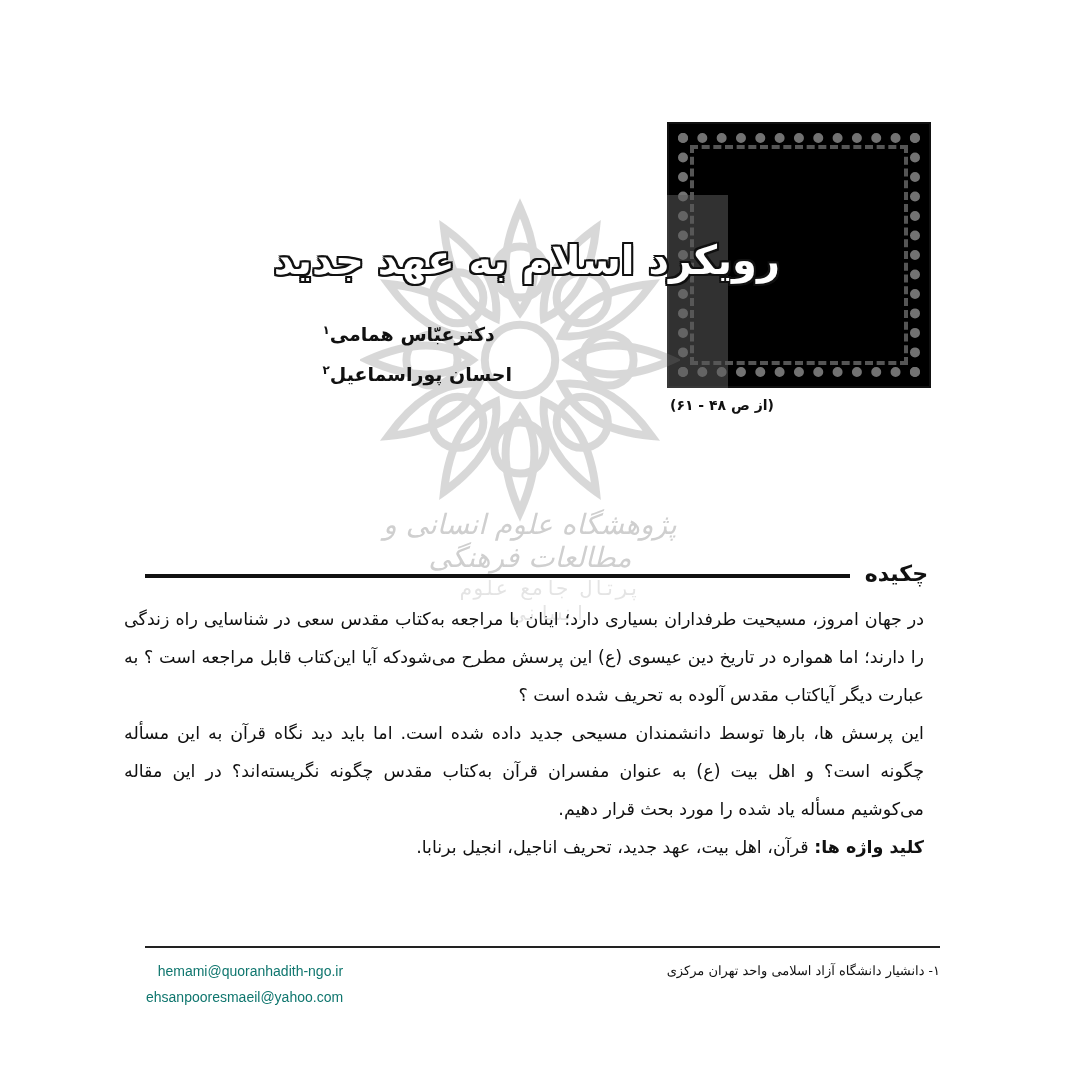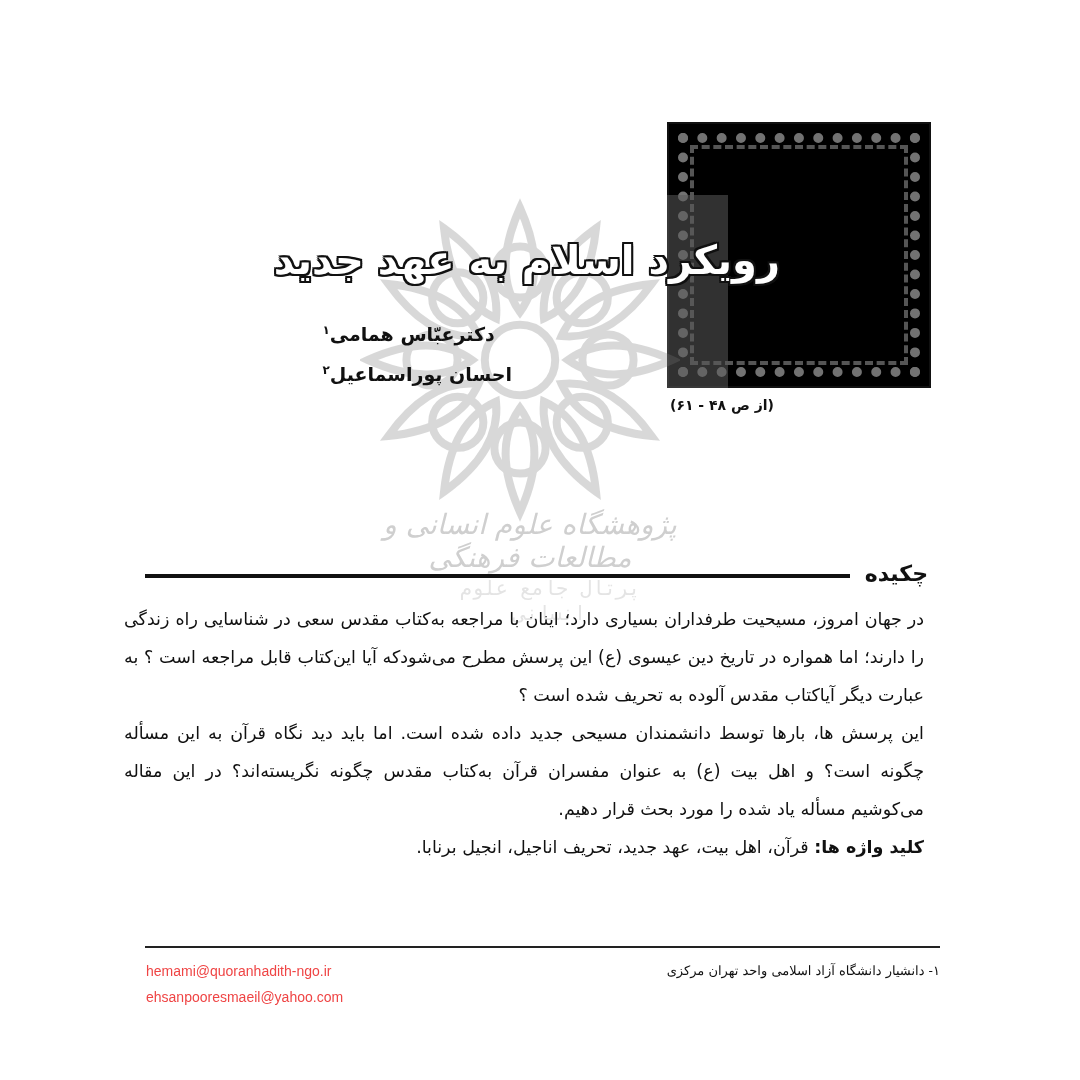--- a/index.html
+++ b/index.html
@@ -76,21 +76,21 @@
     
     .foot-rule {
       left: 145px; top: 946px; width: 795px; height: 2px; background: #222;
     }
     .foot-notes {
       right: 140px; top: 958px; direction: rtl; text-align: right;
       font-family: "DejaVu Serif", serif; font-size: 13px; line-height: 26px;
     }
     .emails {
       left: 146px; top: 958px; font-family: "Liberation Sans", sans-serif;
-      font-size: 14px; line-height: 26px; color: #ef4444;
+      font-size: 14px; line-height: 26px; color: #0f766e; text-align: right;
     }
   </style>
 </head>
 <body>
 
 <div class="abs frame"></div>
 <div class="abs frame-border"></div>
 <div class="abs frame-border2"></div>
 <div class="abs frame-inner"></div>
 <div class="abs frame-overlay"></div>

